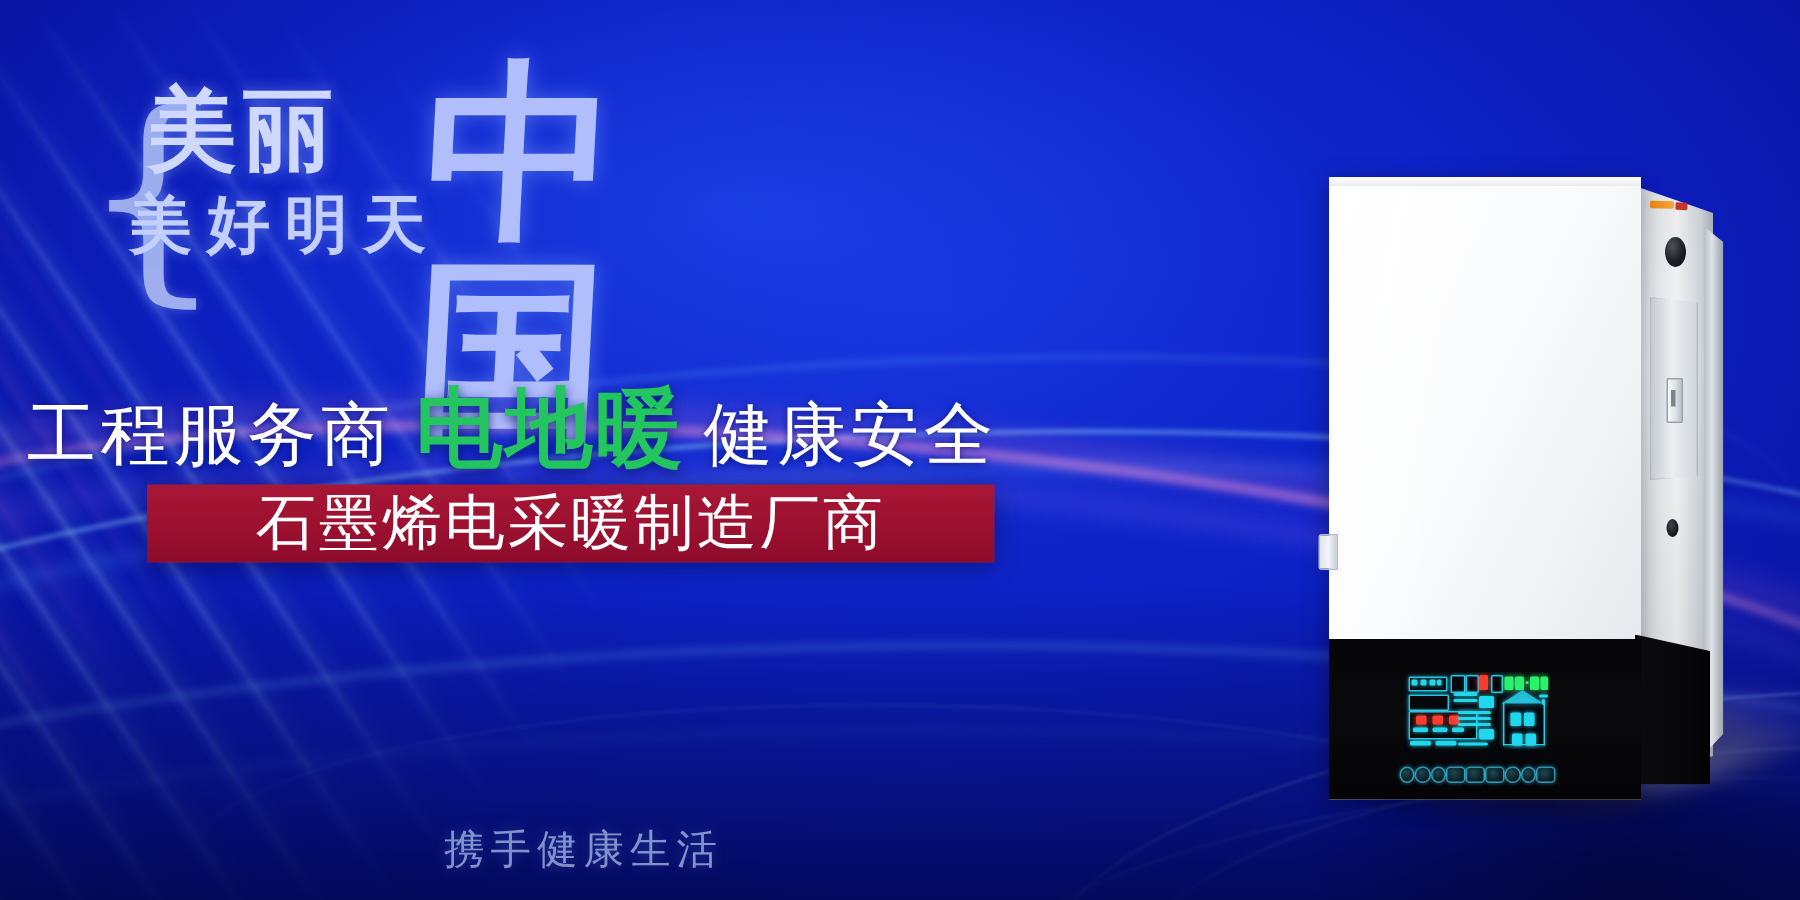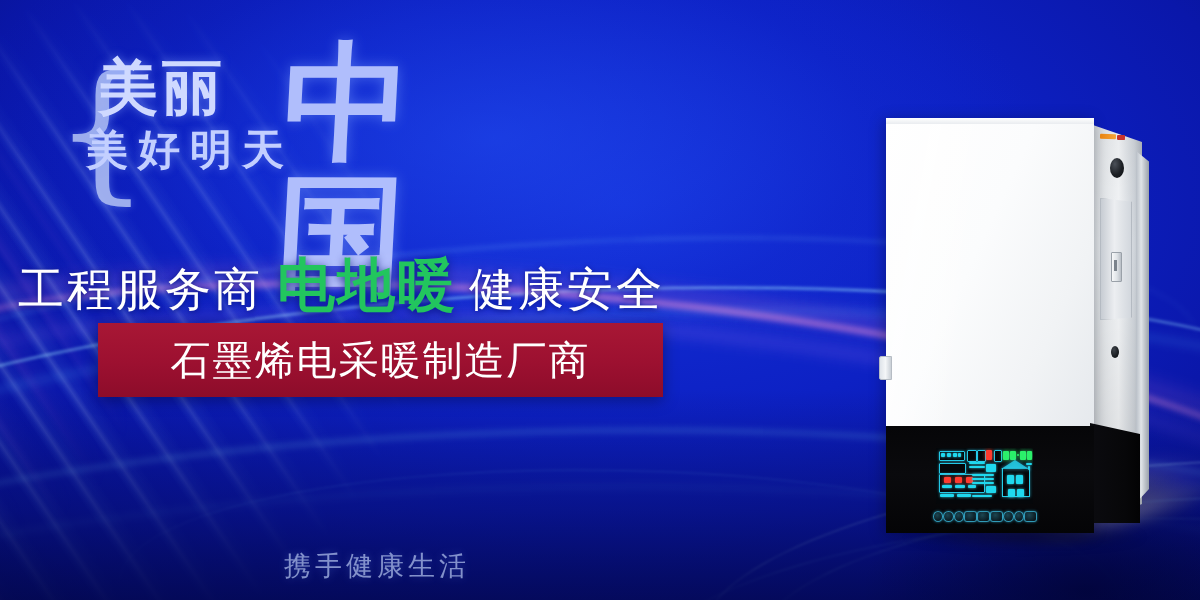--- a/index.html
+++ b/index.html
@@ -292,21 +292,21 @@
     color: #22c55e;
     font-weight: 700;
     margin: 0 12px 0 14px;
     text-shadow: 0 2px 8px rgba(10,20,120,0.85);
   }
 
   
   .redbar {
     position: absolute;
     left: 98px; top: 323px;
-    width: 565px; height: 74px;
+    width: 565px; height: 52px;
     background: linear-gradient(to bottom, #a81735 0%, #9c1030 55%, #8d0c2a 100%);
     display: flex;
     align-items: center;
     justify-content: center;
     box-shadow: 0 3px 14px rgba(0,0,0,0.35);
   }
   .redbar-text {
     font-size: 40px;
     line-height: 44px;
     letter-spacing: 2px;
@@ -322,21 +322,21 @@
     font-size: 30px;
     letter-spacing: 6px;
     color: #c6d6ff;
     opacity: 0.82;
     font-weight: 400;
     text-shadow: 0 0 10px rgba(120,160,255,0.5);
     white-space: nowrap;
   }
   .tagline-2 {
     position: absolute;
-    left: 284px; top: 548px;
+    left: 296px; top: 548px;
     font-size: 27px;
     letter-spacing: 4px;
     color: #b9caf4;
     opacity: 0.70;
     font-weight: 400;
     text-shadow: 0 0 9px rgba(110,150,250,0.45);
     white-space: nowrap;
     text-align: center;
   }
 

